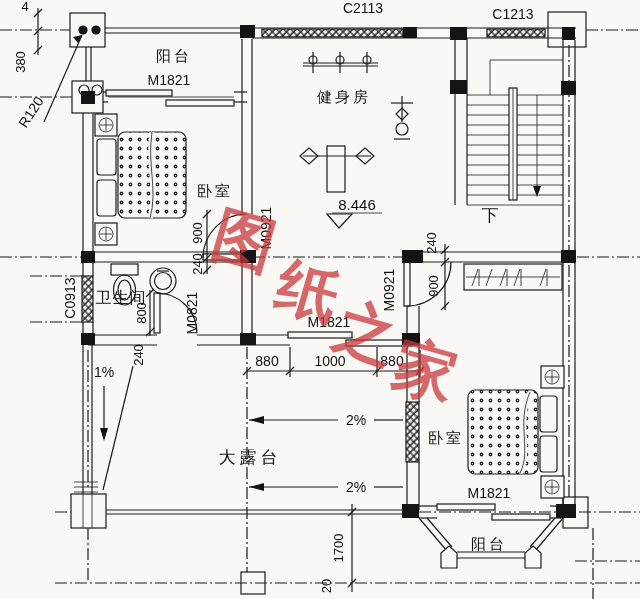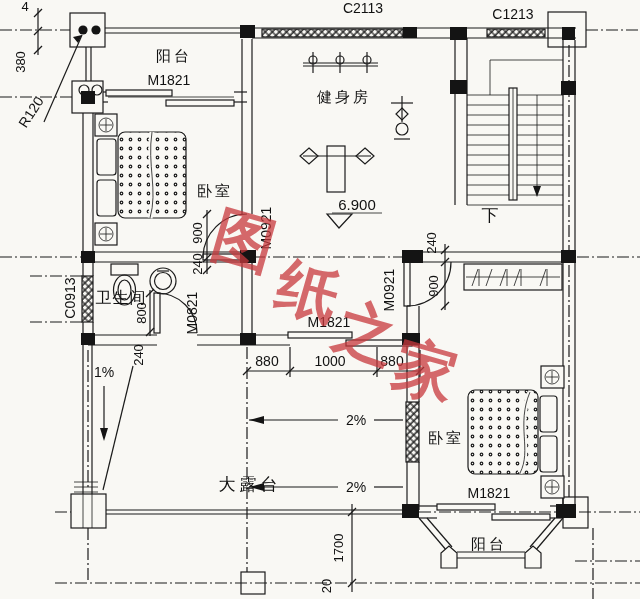--- a/index.html
+++ b/index.html
@@ -316,21 +316,21 @@
 </g>
 </svg>
 
 <span class="lbl code" style="left:363px;top:8px">C2113</span>
 <span class="lbl code" style="left:513px;top:14px">C1213</span>
 <span class="lbl big" style="left:174px;top:55px">阳台</span>
 <span class="lbl code" style="left:169px;top:80px">M1821</span>
 <span class="lbl big" style="left:215px;top:190px">卧室</span>
 <span class="lbl big" style="left:344px;top:96px">健身房</span>
 <span class="lbl big2" style="left:492px;top:215px">下</span>
-<span class="lbl" style="left:357px;top:204px;font-size:15px">6.900</span>
+<span class="lbl" style="left:357px;top:204px;font-size:15px">8.446</span>
 
 <span class="lbl v code" style="left:266px;top:228px">M0921</span>
 <span class="lbl v" style="left:197px;top:233px">900</span>
 <span class="lbl v" style="left:197px;top:264px">240</span>
 
 <span class="lbl" style="left:121px;top:298px;font-size:16px;letter-spacing:1px">卫生间</span>
 <span class="lbl v" style="left:141px;top:313px">800</span>
 <span class="lbl v code" style="left:192px;top:313px">M0821</span>
 <span class="lbl v code" style="left:70px;top:298px">C0913</span>
 
@@ -338,21 +338,21 @@
 <span class="lbl v code" style="left:389px;top:290px">M0921</span>
 <span class="lbl v" style="left:433px;top:286px">900</span>
 
 <span class="lbl code" style="left:329px;top:322px">M1821</span>
 <span class="lbl" style="left:267px;top:361px;font-size:14px">880</span>
 <span class="lbl" style="left:330px;top:361px;font-size:14px">1000</span>
 <span class="lbl" style="left:392px;top:361px;font-size:14px">880</span>
 
 <span class="lbl v" style="left:138px;top:355px">240</span>
 <span class="lbl" style="left:104px;top:372px;font-size:14px">1%</span>
-<span class="lbl big2" style="left:250px;top:484px">大露台</span>
+<span class="lbl big2" style="left:250px;top:457px">大露台</span>
 <span class="lbl bg" style="left:356px;top:420px;font-size:14px">2%</span>
 <span class="lbl bg" style="left:356px;top:487px;font-size:14px">2%</span>
 
 <span class="lbl big" style="left:446px;top:437px">卧室</span>
 <span class="lbl code" style="left:489px;top:493px">M1821</span>
 <span class="lbl big" style="left:489px;top:543px">阳台</span>
 <span class="lbl v" style="left:338px;top:548px">1700</span>
 <span class="lbl v" style="left:326px;top:586px">20</span>
 
 <span class="lbl" style="left:25px;top:6px">4</span>

